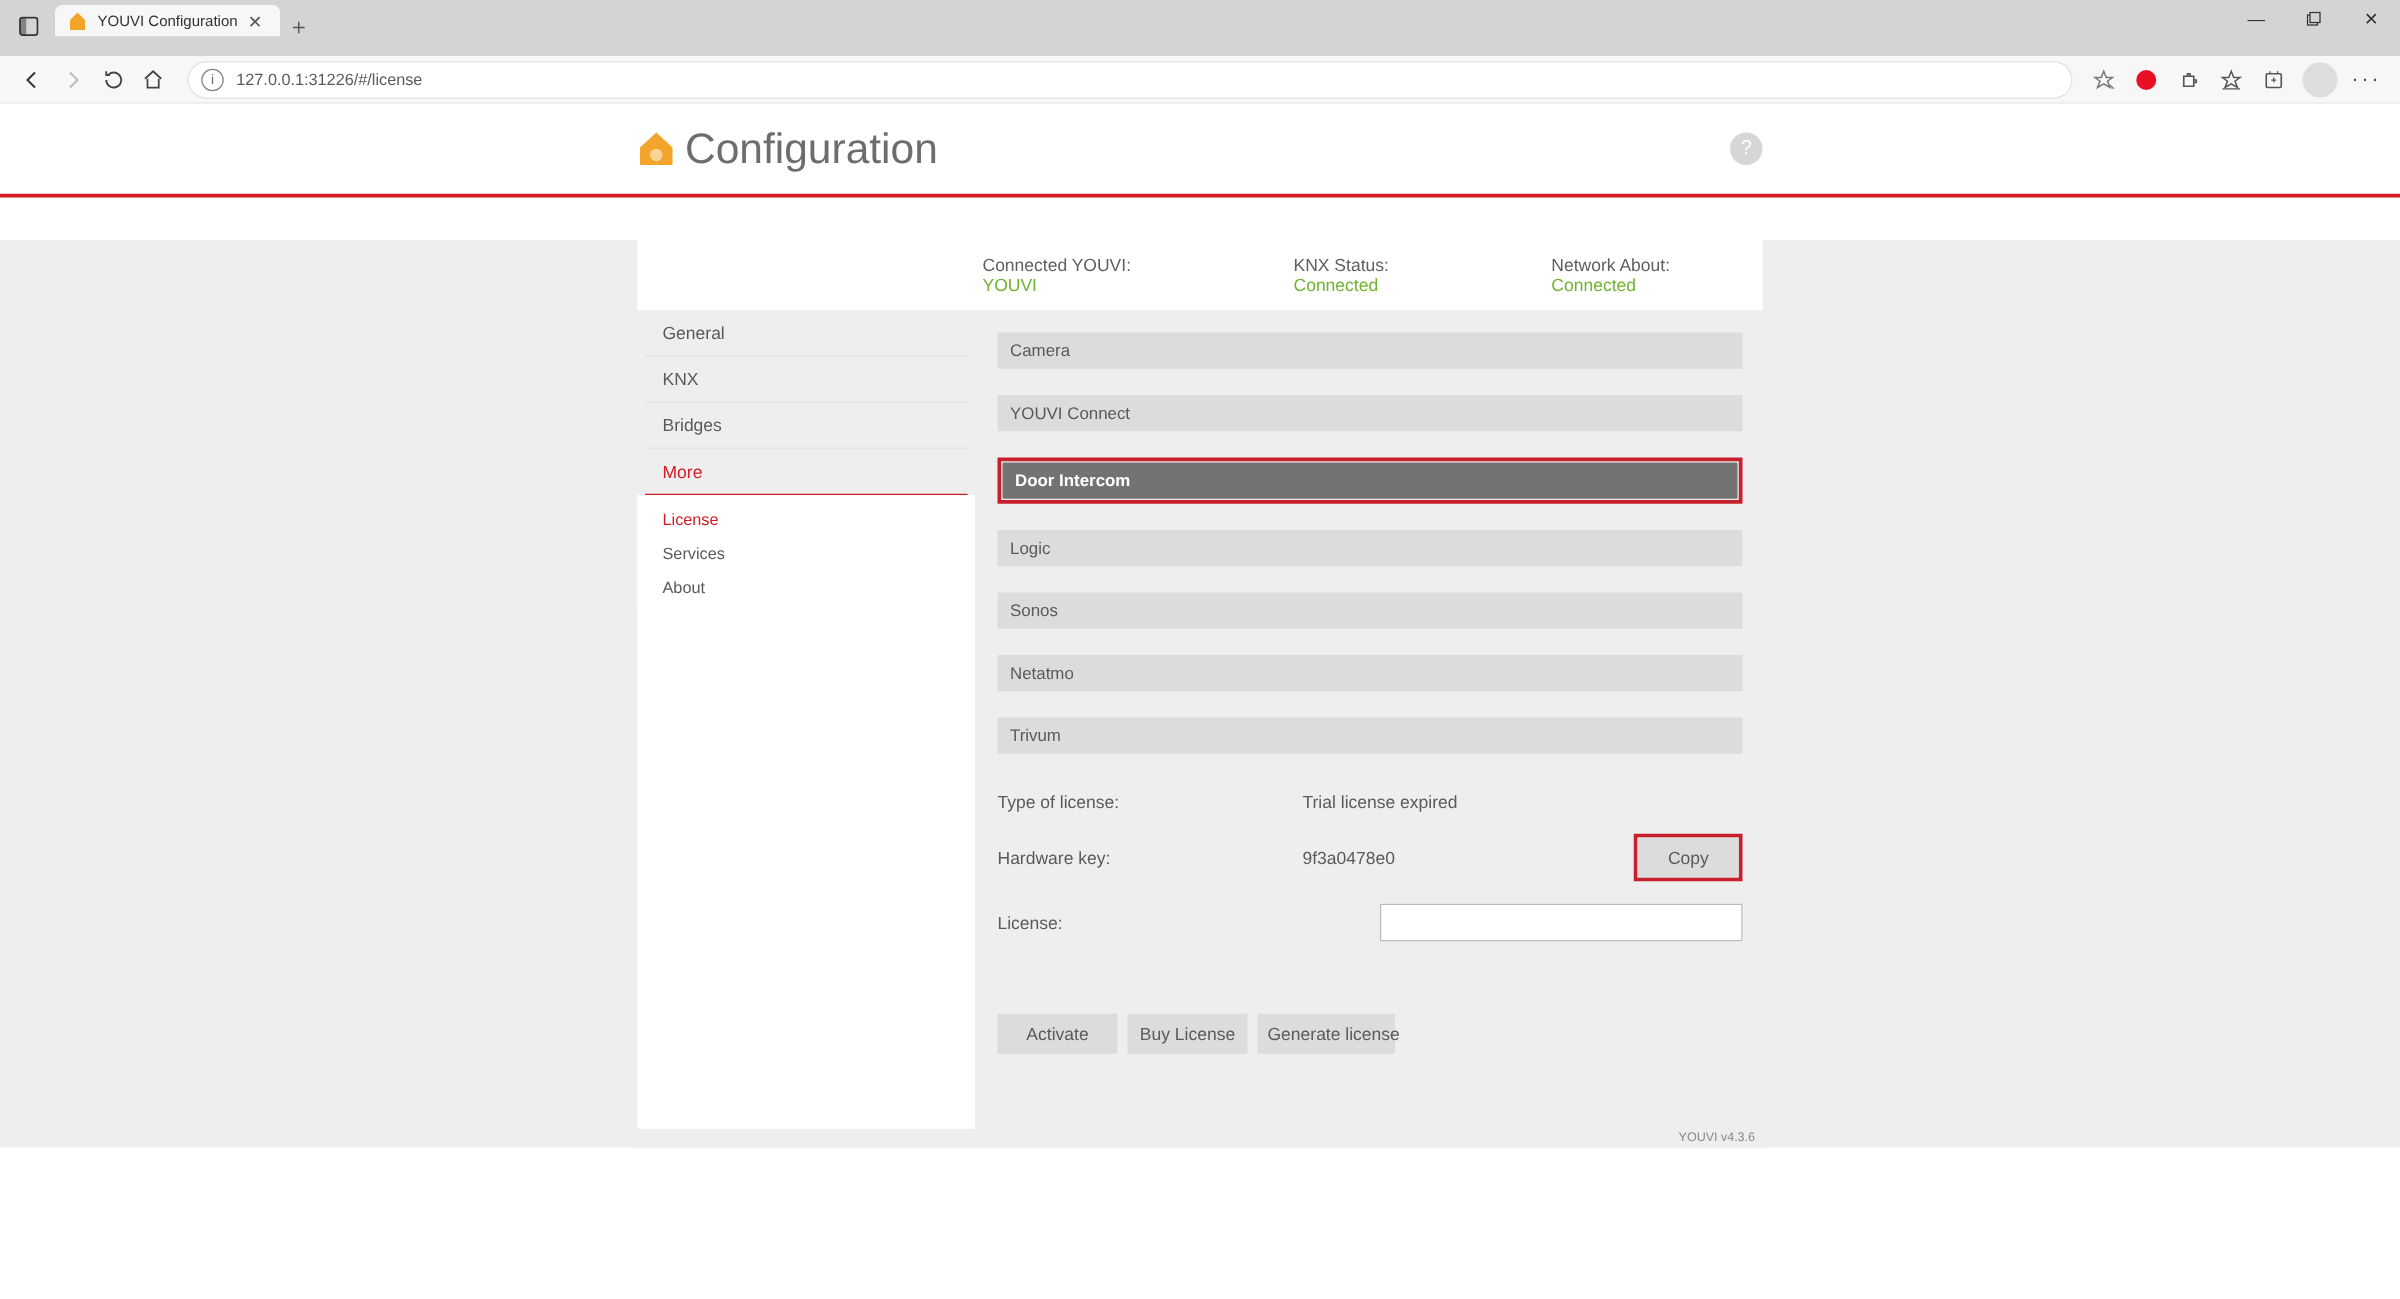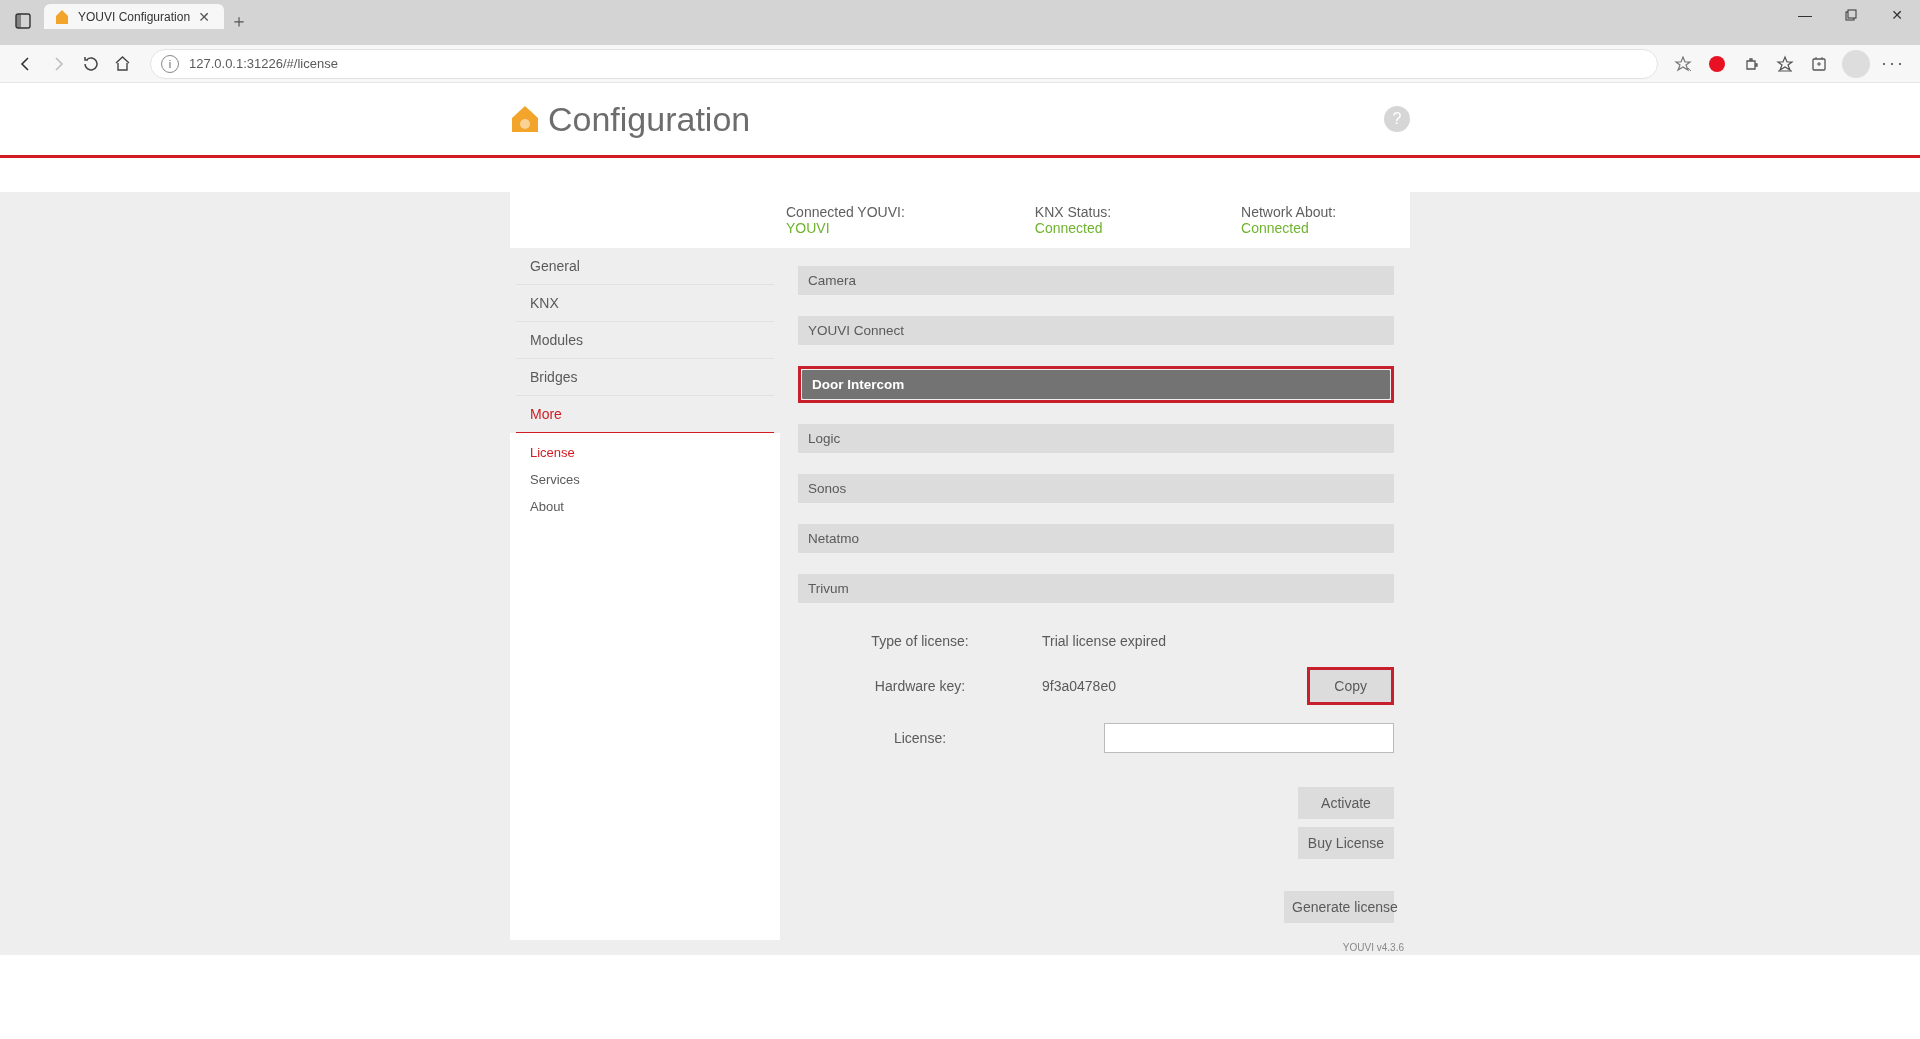--- a/index.html
+++ b/index.html
@@ -51,27 +51,27 @@
 
   .main { flex:1; background:#eee; padding:18px 16px 16px 18px; }
 
   .license-list { display:flex; flex-direction:column; gap:21px; }
   .license-item { background:#dcdcdc; color:#5a5a5a; font-size:13.5px; padding:7px 10px; border-radius:1px; cursor:pointer;}
   .license-item.selected { background:#737373; color:#fff; font-weight:600; }
   .highlight-wrap { border:3px solid #c81f2d; padding:1px; }
 
   .form-area { margin-top:30px; font-size:14px; color:#5a5a5a; }
   .form-row { display:flex; align-items:center; margin-bottom:18px; }
-  .form-row .lbl { width:244px;text-align:center; }
+  .form-row .lbl { width:244px; }
   .form-row .val { flex:1; }
   .copy-btn-wrap { border:3px solid #c81f2d; }
   .btn-gray { background:#dcdcdc; border:none; color:#5a5a5a; font-size:14px; padding:8px 24px; cursor:pointer;}
   .license-input { width:290px; height:30px; border:1px solid #bbb; background:#fff; padding:0 6px; font-size:13px; margin-left:auto;}
 
-  .action-col { display:flex; flex-direction:column; align-items:flex-end; gap:8px; margin-top:34px;}
+  .action-col { display:flex; flex-direction:row; align-items:flex-end; gap:8px; margin-top:34px;}
   .action-col .btn-gray { width:96px; text-align:center; padding:8px 0;}
   .action-col .btn-gray.wide { width:96px;}
   .action-col .gen { margin-top:24px; width:110px; white-space:nowrap; padding:8px 8px;}
 
   .footer { text-align:right; font-size:10px; color:#888; padding:2px 6px; background:#eee;}
 
   svg { display:block; }
 </style>
 </head>
 <body>
@@ -196,21 +196,20 @@
         <div class="label">Network About:</div>
         <div class="value">Connected</div>
       </div>
     </div>
 
     <div class="body-row">
 
       <div class="sidebar">
         <div class="menu-item">General</div>
         <div class="menu-item">KNX</div>
-        <div class="menu-item">Modules</div>
         <div class="menu-item">Bridges</div>
         <div class="menu-item active">More</div>
         <div class="sub-wrap">
           <div class="sub-item first active">License</div>
           <div class="sub-item">Services</div>
           <div class="sub-item">About</div>
         </div>
       </div>
 
       <div class="main">

